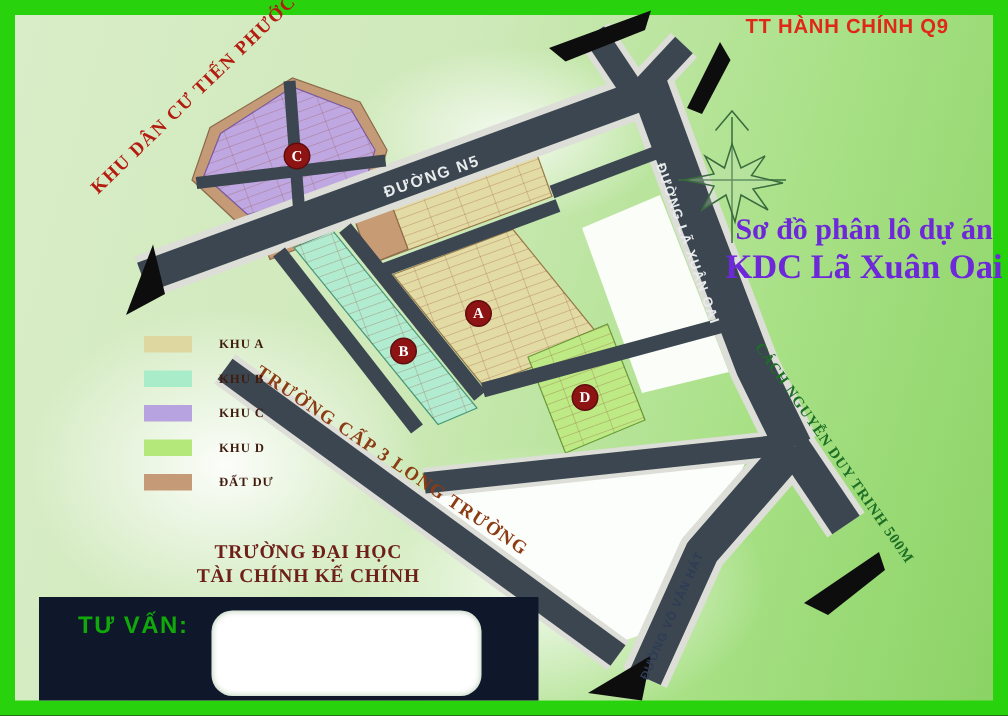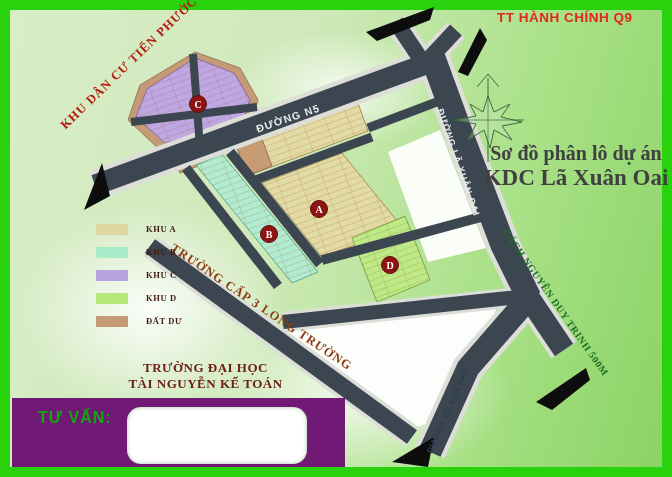--- a/index.html
+++ b/index.html
@@ -10,42 +10,42 @@
       radial-gradient(ellipse 190px 150px at 140px 300px, rgba(255,255,255,.92), rgba(255,255,255,0) 70%),
       radial-gradient(ellipse 150px 85px  at 330px 80px,  rgba(255,255,255,.8),  rgba(255,255,255,0) 70%),
       radial-gradient(ellipse 210px 130px at 350px 380px, rgba(255,255,255,.85), rgba(255,255,255,0) 72%),
       linear-gradient(105deg,#d9edc8 0%,#cfe9ba 40%,#a9e187 72%,#8bd365 100%);}
   svg.map{position:absolute;left:0;top:0;}
   .lbl{position:absolute;white-space:nowrap;}
   .serif{font-family:"Liberation Serif",serif;}
   .district{left:497px;top:10px;color:#e02818;font-weight:bold;font-size:13.5px;letter-spacing:.5px;text-align:right;}
   .kdc-tp{left:38px;top:58px;width:178px;text-align:center;transform:rotate(-44deg);
           color:#b41c10;font-weight:bold;font-size:12.5px;letter-spacing:1px;}
-  .title{left:480px;top:142px;width:192px;text-align:center;color:#404040;font-weight:bold;line-height:1.15;}
+  .title{left:480px;top:142px;width:192px;text-align:center;color:#6d28d9;font-weight:bold;line-height:1.15;}
   .title .t1{font-size:20px;}
   .title .t2{font-size:23px;}
   .road-lbl{color:#e9ecec;font-weight:bold;text-align:center;}
   .n5{left:238px;top:112px;width:100px;transform:rotate(-19deg);font-size:10.5px;letter-spacing:1.2px;}
   .lxo{left:403px;top:156px;width:110px;transform:rotate(71deg);font-size:9px;letter-spacing:1px;}
   .vvh{left:398px;top:406px;width:100px;transform:rotate(-66deg);font-size:8px;color:#2e3c55;letter-spacing:.6px;}
   .school{left:155px;top:294px;width:195px;text-align:center;transform:rotate(34deg);
           color:#8c3c14;font-weight:bold;font-size:12.5px;letter-spacing:1px;}
   .ndt{left:472px;top:288px;width:155px;text-align:center;transform:rotate(55deg);
        color:#1d6f25;font-weight:bold;font-size:10px;letter-spacing:.6px;}
   .univ{left:118px;top:360px;width:175px;text-align:center;color:#6e2018;font-weight:bold;
         font-size:13px;line-height:1.2;letter-spacing:.5px;}
   .zone{position:absolute;width:16px;height:16px;border-radius:50%;background:#8e1414;
         border:1px solid #5f0d0d;color:#fff;font-weight:bold;font-size:10px;
         display:flex;align-items:center;justify-content:center;font-family:"Liberation Serif",serif;}
   .legend{position:absolute;left:96px;top:224px;}
   .legend .row{display:flex;margin-bottom:11px;height:12px;}
   .legend .sw{width:32px;height:11px;margin-right:18px;}
   .legend .lg-lbl{font-family:"Liberation Serif",serif;font-weight:bold;font-size:8.5px;
                   color:#401c0e;letter-spacing:.6px;}
-  .footer{position:absolute;left:12px;top:398px;width:333px;height:69px;background:#701a75;}
+  .footer{position:absolute;left:26px;top:398px;width:333px;height:69px;background:#0f172a;}
   .tuvan{position:absolute;left:26px;top:11px;color:#11a80c;font-weight:bold;font-size:16px;letter-spacing:1px;}
   .contact-box{position:absolute;left:115px;top:9px;width:180px;height:57px;background:#fff;
                border-radius:14px;box-shadow:0 0 4px rgba(0,90,0,.35) inset;}
 </style>
 </head>
 <body>
 
 <div class="stage">
   <div class="panel"></div>
 
@@ -136,21 +136,21 @@
 
   <div class="lbl road-lbl n5">ĐƯỜNG N5</div>
   <div class="lbl road-lbl lxo">ĐƯỜNG LÃ XUÂN OAI</div>
   <div class="lbl road-lbl vvh">ĐƯỜNG VÕ VĂN HÁT</div>
 
   <div class="lbl school serif">TRƯỜNG CẤP 3 LONG TRƯỜNG</div>
   <div class="lbl ndt serif">CÁCH NGUYỄN DUY TRINH 500M</div>
 
   <div class="lbl univ serif">
     <div>TRƯỜNG ĐẠI HỌC</div>
-    <div>TÀI NGUYỄN KẾ TOÁN</div>
+    <div>TÀI CHÍNH KẾ CHÍNH</div>
   </div>
 
   <div class="zone" style="left:310px;top:200px;">A</div>
   <div class="zone" style="left:260px;top:225px;">B</div>
   <div class="zone" style="left:189px;top:95px;">C</div>
   <div class="zone" style="left:381px;top:256px;">D</div>
 
   <div class="legend">
     <div class="row">
       <div class="sw" style="background: rgb(222, 215, 159);"></div>

